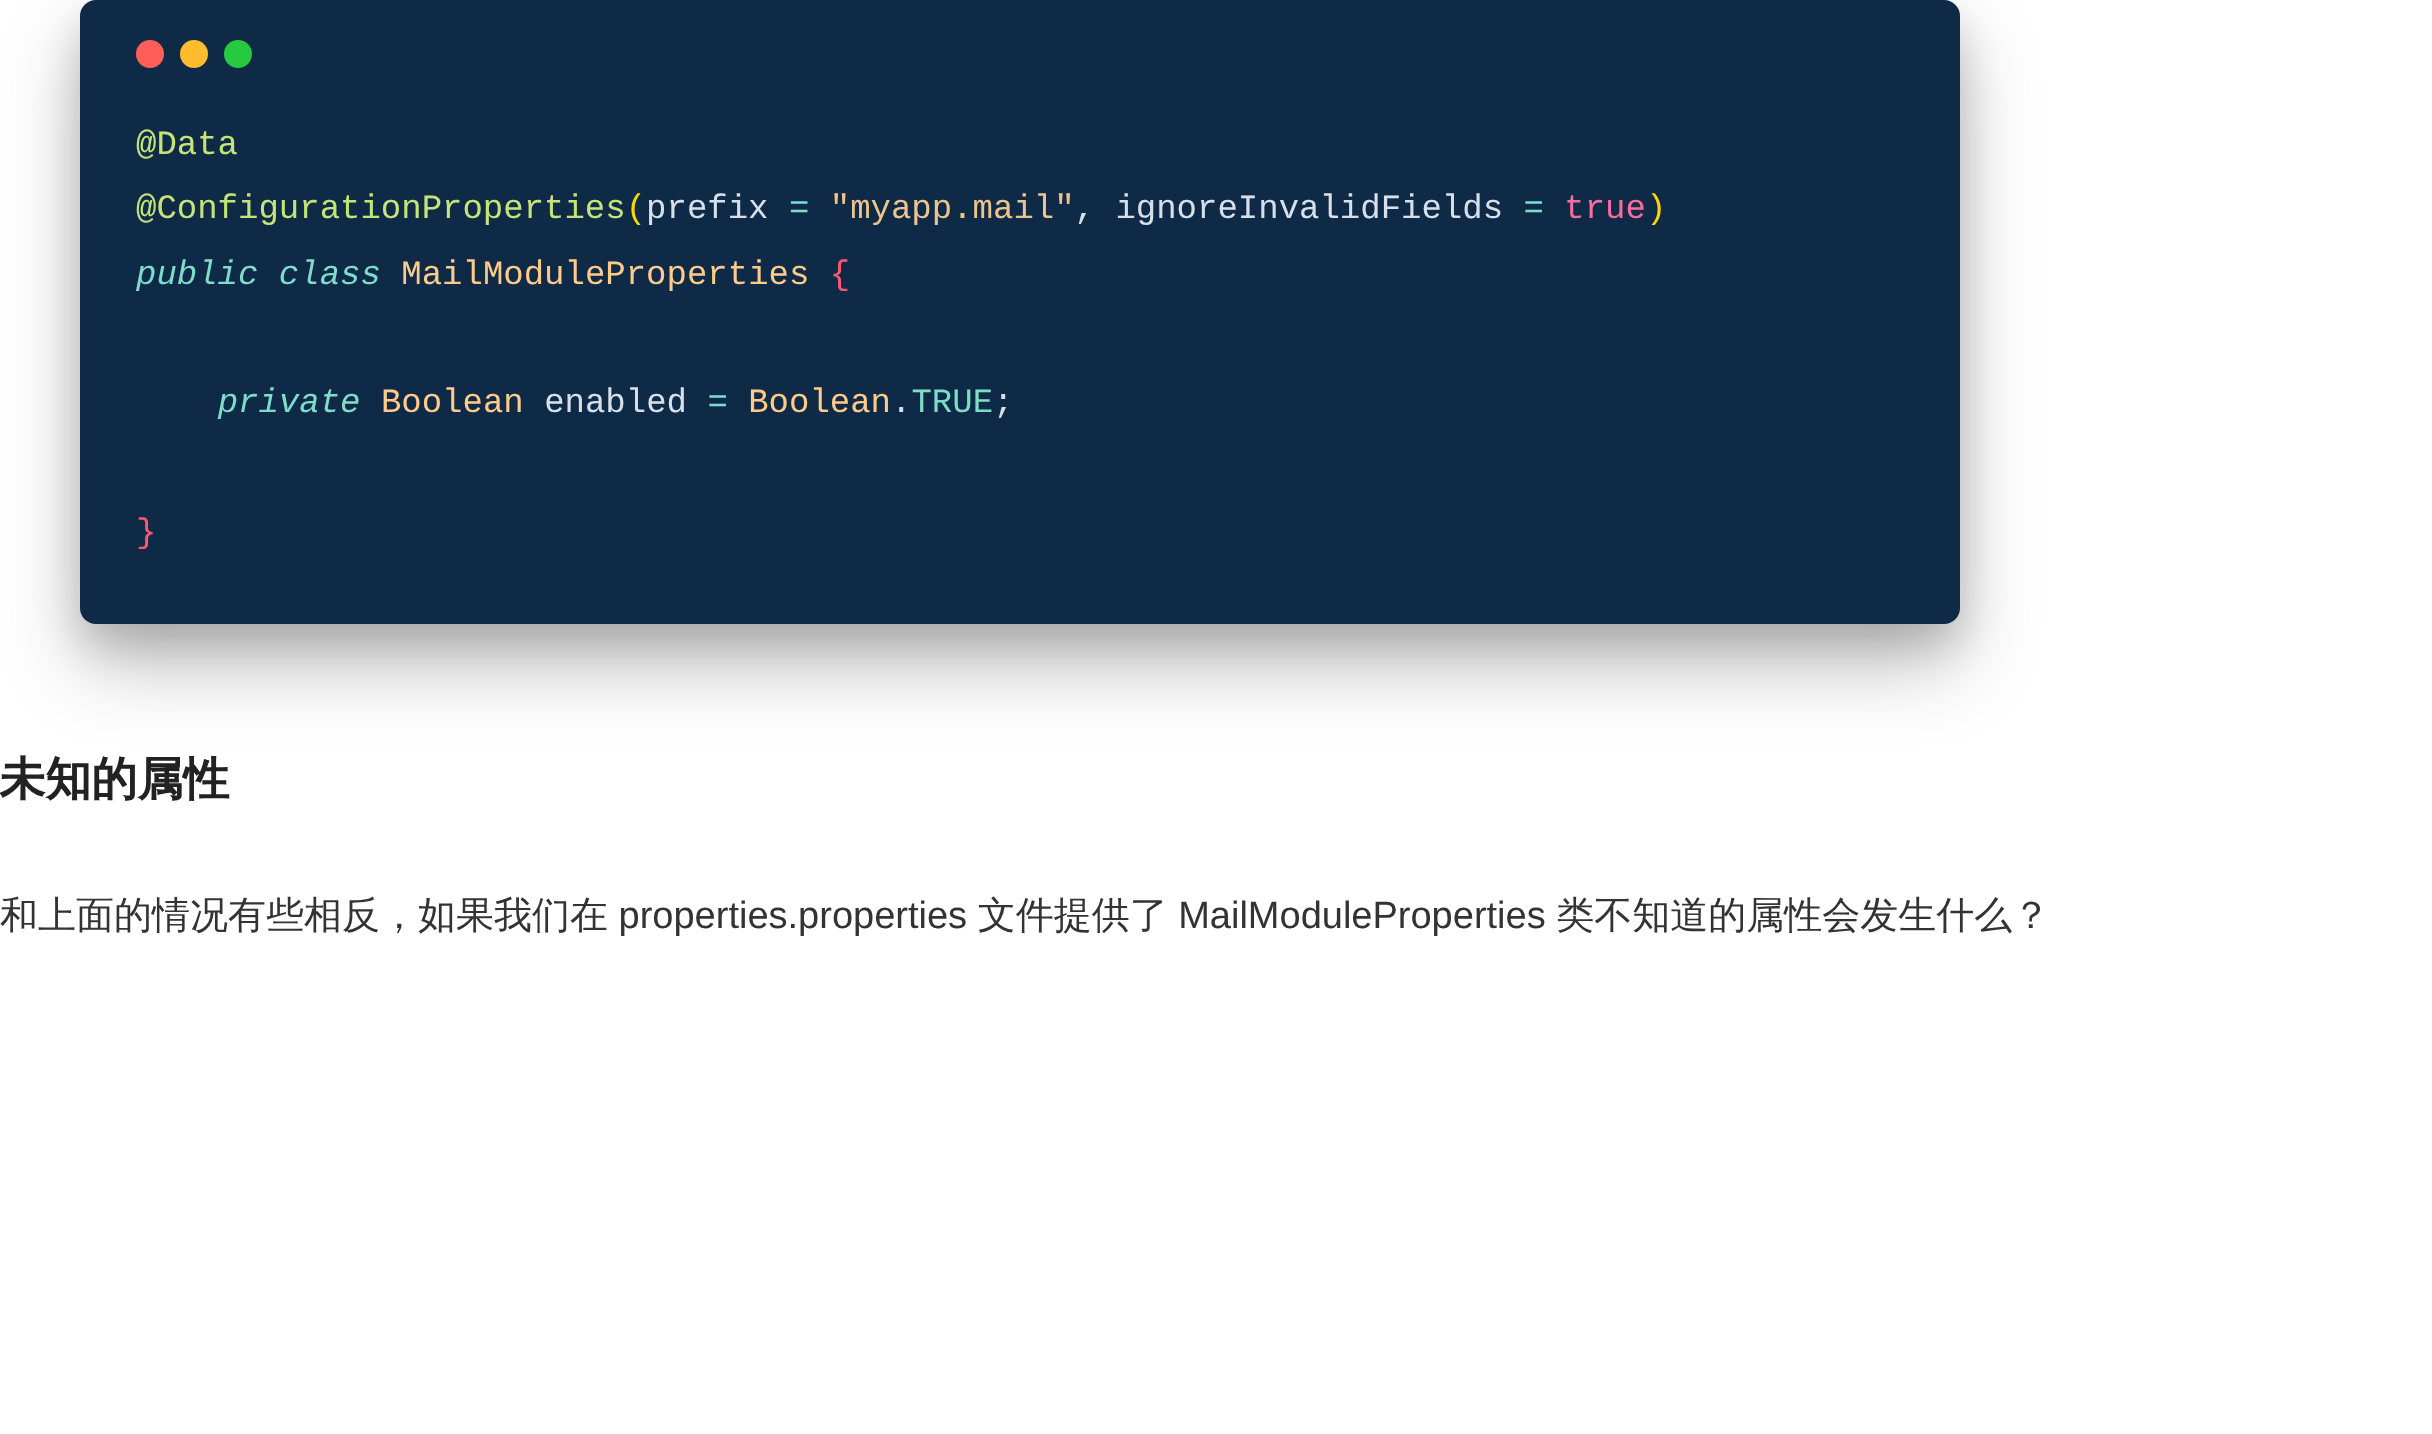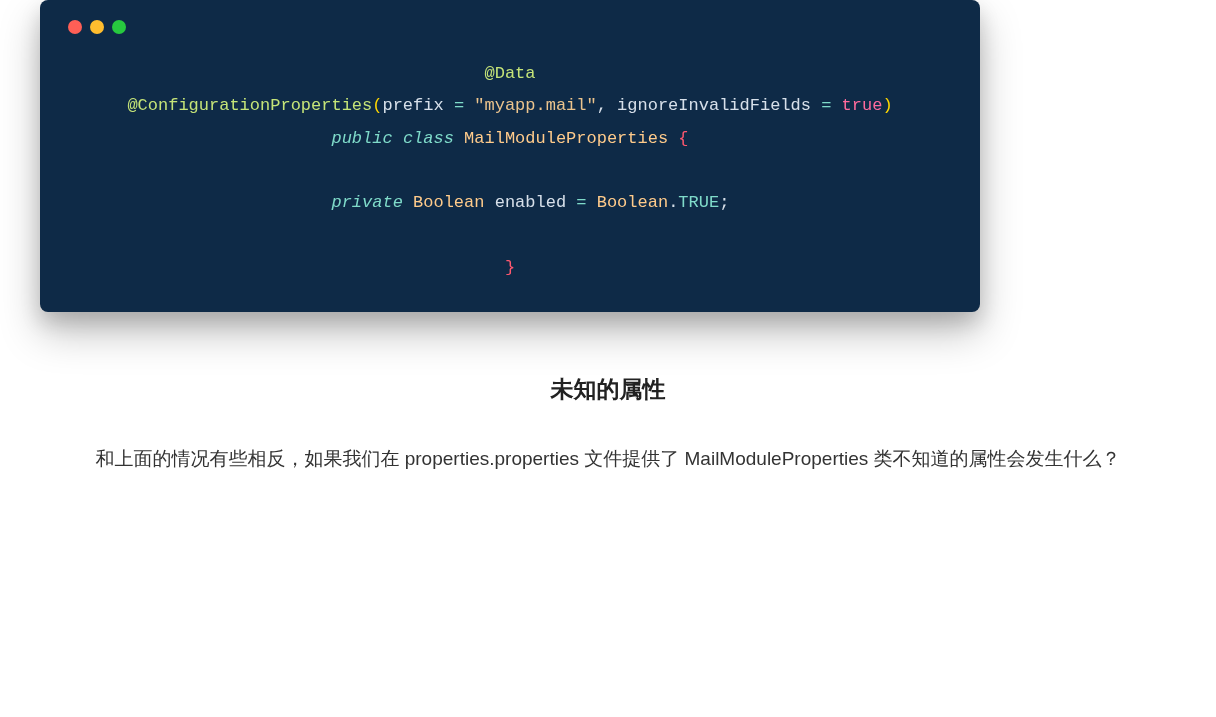--- a/index.html
+++ b/index.html
@@ -1,15 +1,15 @@
 <!DOCTYPE html>
 <html><head>
 <meta charset="utf-8">
 <style>
-  * { margin: 0; padding: 0; box-sizing: border-box; text-align: center; }
+  * { margin: 0; padding: 0; box-sizing: border-box; }
   body {
     background: #ffffff;
     font-family: -apple-system, BlinkMacSystemFont, "Segoe UI", "PingFang SC", "Hiragino Sans GB", "Microsoft YaHei", sans-serif;
     color: #333;
     width: 1216px;
     height: 717px;
     overflow: hidden;
   }
   .code-card-wrapper {
     padding-left: 40px;

